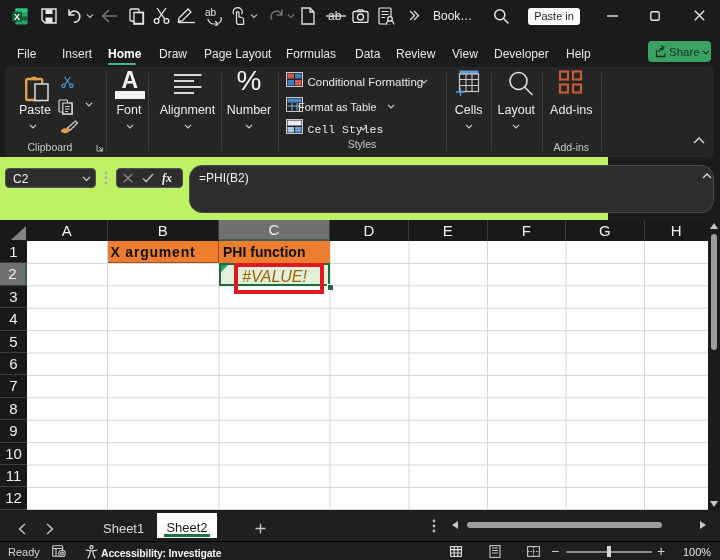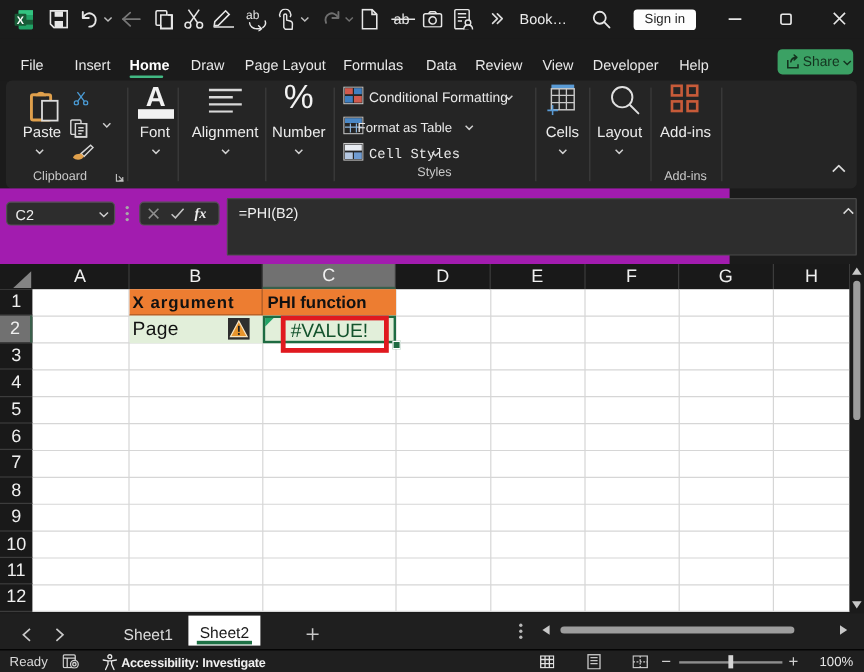--- a/index.html
+++ b/index.html
@@ -113,21 +113,21 @@
         <path d="M5.5 1.5 L9.5 5.5 L5.5 9.5"></path>
     </svg>
 
     <div class="abs" style="left:433px;top:9px;font-size:12px;color:#ededed;">Book…</div>
 
     <svg class="abs" style="left:493px;top:8px;" width="16" height="16" viewBox="0 0 16 16" fill="none" stroke="#e6e6e6" stroke-width="1.5">
       <circle cx="6.8" cy="6.8" r="5"></circle>
         <path d="M10.5 10.5 L15 15" stroke-linecap="round"></path>
     </svg>
 
-    <div class="abs" style="left:528px;top:8px;width:52px;height:17px;background:#fdfdfd;border-radius:3px;color:#1f1f1f;font-size:11px;text-align:center;line-height:17px;">Sign in</div>
+    <div class="abs" style="left:528px;top:8px;width:52px;height:17px;background:#fdfdfd;border-radius:3px;color:#1f1f1f;font-size:11px;text-align:center;line-height:17px;">Paste in</div>
 
     <svg class="abs" style="left:607px;top:15px;" width="11" height="2" viewBox="0 0 11 2">
         <path d="M0 1 H11" stroke="#e6e6e6" stroke-width="1.4"></path>
       </svg>
     <svg class="abs" style="left:650px;top:11px;" width="10" height="10" viewBox="0 0 10 10" fill="none" stroke="#e6e6e6" stroke-width="1.4">
         <rect x="0.8" y="0.8" width="8.4" height="8.4" rx="1.5"></rect>
       </svg>
     <svg class="abs" style="left:694px;top:10px;" width="11" height="11" viewBox="0 0 11 11" stroke="#e6e6e6" stroke-width="1.4">
         <path d="M0.8 0.8 L10.2 10.2 M10.2 0.8 L0.8 10.2"></path>
       </svg>
@@ -291,21 +291,21 @@
         <rect x="15" y="15.5" width="8" height="8"></rect>
     </svg>
     <div class="abs" style="left:536.3px;top:36.3px;width:60px;text-align:center;font-size:12.5px;color:#ececec;">Add-ins</div>
     <div class="abs" style="left:536.3px;top:73.8px;width:60px;text-align:center;font-size:10.5px;color:#c9c9c9;">Add-ins</div>
 
     <svg class="abs" style="left:688px;top:70px;" width="12" height="7" viewBox="0 0 12 7" fill="none" stroke="#d9d9d9" stroke-width="1.4">
         <path d="M1 6 L6 1 L11 6"></path>
       </svg>
   </div>
 
-  <div class="abs" id="formulabar" style="left:0;top:157px;width:608px;height:63px;background:#a21caf;">
+  <div class="abs" id="formulabar" style="left:0;top:157px;width:608px;height:63px;background:#bef264;">
 
     <div class="abs" style="left:5px;top:11px;width:91px;height:20px;background:#2d2d2d;border:1px solid #525252;border-radius:4px;box-sizing:border-box;">
       <span class="abs" style="left:7px;top:3px;font-size:12px;color:#f0f0f0;">C2</span>
       <svg class="abs" style="left:76px;top:7px;" width="9" height="6" viewBox="0 0 9 6" fill="none" stroke="#cfcfcf" stroke-width="1.2">
           <path d="M1 1 L4.5 4.5 L8 1"></path>
         </svg>
     </div>
 
     <svg class="abs" style="left:104px;top:14px;" width="4" height="14" viewBox="0 0 4 14" fill="#a8a8a8">
         <circle cx="2" cy="2" r="1.4"></circle>
@@ -316,21 +316,21 @@
     <div class="abs" style="left:116px;top:11px;width:67px;height:20px;background:#2d2d2d;border:1px solid #525252;border-radius:4px;box-sizing:border-box;">
       <svg class="abs" style="left:6px;top:4px;" width="10" height="10" viewBox="0 0 10 10" stroke="#8f8f8f" stroke-width="1.3">
           <path d="M1 1 L9 9 M9 1 L1 9"></path>
         </svg>
       <svg class="abs" style="left:25px;top:4px;" width="12" height="10" viewBox="0 0 12 10" fill="none" stroke="#c4c4c4" stroke-width="1.3">
           <path d="M1 5.5 L4.2 8.5 L11 1"></path>
         </svg>
       <span class="abs" style="left:45px;top:2px;font-size:12px;font-style:italic;color:#ededed;font-family:'Liberation Serif',serif;font-weight:bold;">fx</span>
     </div>
 
-    <div class="abs" style="left:189px;top:8px;width:525px;height:48px;background:#2d2d2d;border:1px solid #4a4a4a;border-radius:1px;box-sizing:border-box;padding-left:39px;">
+    <div class="abs" style="left:189px;top:8px;width:525px;height:48px;background:#2d2d2d;border:1px solid #4a4a4a;border-radius:13px;box-sizing:border-box;padding-left:39px;">
       <span class="abs" style="left:9px;top:5px;font-size:12px;color:#f0f0f0;">=PHI(B2)</span>
       <svg class="abs" style="left:512px;top:7px;" width="10" height="6" viewBox="0 0 10 6" fill="none" stroke="#d9d9d9" stroke-width="1.3">
           <path d="M1 5 L5 1 L9 5"></path>
         </svg>
     </div>
   </div>
 
   <div class="abs" id="grid" style="left:0;top:220px;width:708px;height:290px;background:#ffffff;">
 
     <div class="abs" style="left:0;top:0;width:708px;height:21px;background:#191919;"></div>
@@ -366,33 +366,22 @@
         <path d="M0 22.4 H681 M0 44.8 H681 M0 67.2 H681 M0 89.6 H681 M0 112 H681 M0 134.4 H681 M0 156.8 H681 M0 179.2 H681 M0 201.6 H681 M0 224 H681 M0 246.4 H681 M0 268.5 H681"></path>
       </g>
     </svg>
 
     <div class="abs" style="left:107.5px;top:21px;width:111.5px;height:22.4px;background:#ed7d31;border-right:1px solid #9c5121;border-bottom:1px solid #9c5121;box-sizing:border-box;">
       <span style="position:absolute;left:3px;top:2.5px;font-size:14px;font-weight:bold;letter-spacing:0.8px;color:#111;">X argument</span>
     </div>
     <div class="abs" style="left:219px;top:21px;width:111px;height:22.4px;background:#ed7d31;box-sizing:border-box;">
       <span style="position:absolute;left:4px;top:2.5px;font-size:14px;font-weight:bold;color:#111;">PHI function</span>
     </div>
-    <div class="abs" style="left:107.5px;top:43.4px;width:111.5px;height:22.4px;background:#e2efda;box-sizing:border-box;">
-      <span style="position:absolute;left:3px;top:2.5px;font-size:16px;letter-spacing:0.3px;color:#111;">Page</span>
-
-      <div style="position:absolute;left:82px;top:2px;width:18px;height:18px;background:#2e2e2e;">
-        <svg style="position:absolute;left:1px;top:1px;" width="16" height="16" viewBox="0 0 16 16">
-          <path d="M8 1.5 L15 14.5 H1 Z" fill="#e8952e" stroke="#f6e3c1" stroke-width="1"></path>
-          <rect x="7.3" y="5.5" width="1.5" height="5" fill="#222"></rect>
-          <rect x="7.3" y="11.5" width="1.5" height="1.6" fill="#222"></rect>
-        </svg>
-      </div>
-    </div>
     <div class="abs" style="left:219px;top:43.4px;width:111px;height:22.4px;background:#e2efda;">
-      <span style="position:absolute;left:0;top:4.5px;width:111px;text-align:center;font-size:16px;color:#14532d;">#VALUE!</span>
+      <span style="position:absolute;left:0;top:4.5px;width:111px;text-align:center;font-size:16px;color:#a16207;font-style:italic;">#VALUE!</span>
 
       <div style="position:absolute;left:2px;top:2px;width:0;height:0;border-right:7px solid transparent;border-top:7px solid #21a366;"></div>
     </div>
 
     <div class="abs" style="left:218.5px;top:42.9px;width:111.5px;height:23px;border:2px solid #1e6b42;box-sizing:border-box;"></div>
     <div class="abs" style="left:326.5px;top:63.9px;width:7px;height:7px;background:#1e6b42;border:1px solid #fff;box-sizing:border-box;"></div>
 
     <div class="abs" style="left:234px;top:42.5px;width:90px;height:31px;border:4px solid #e0191f;box-sizing:border-box;"></div>
   </div>
 

